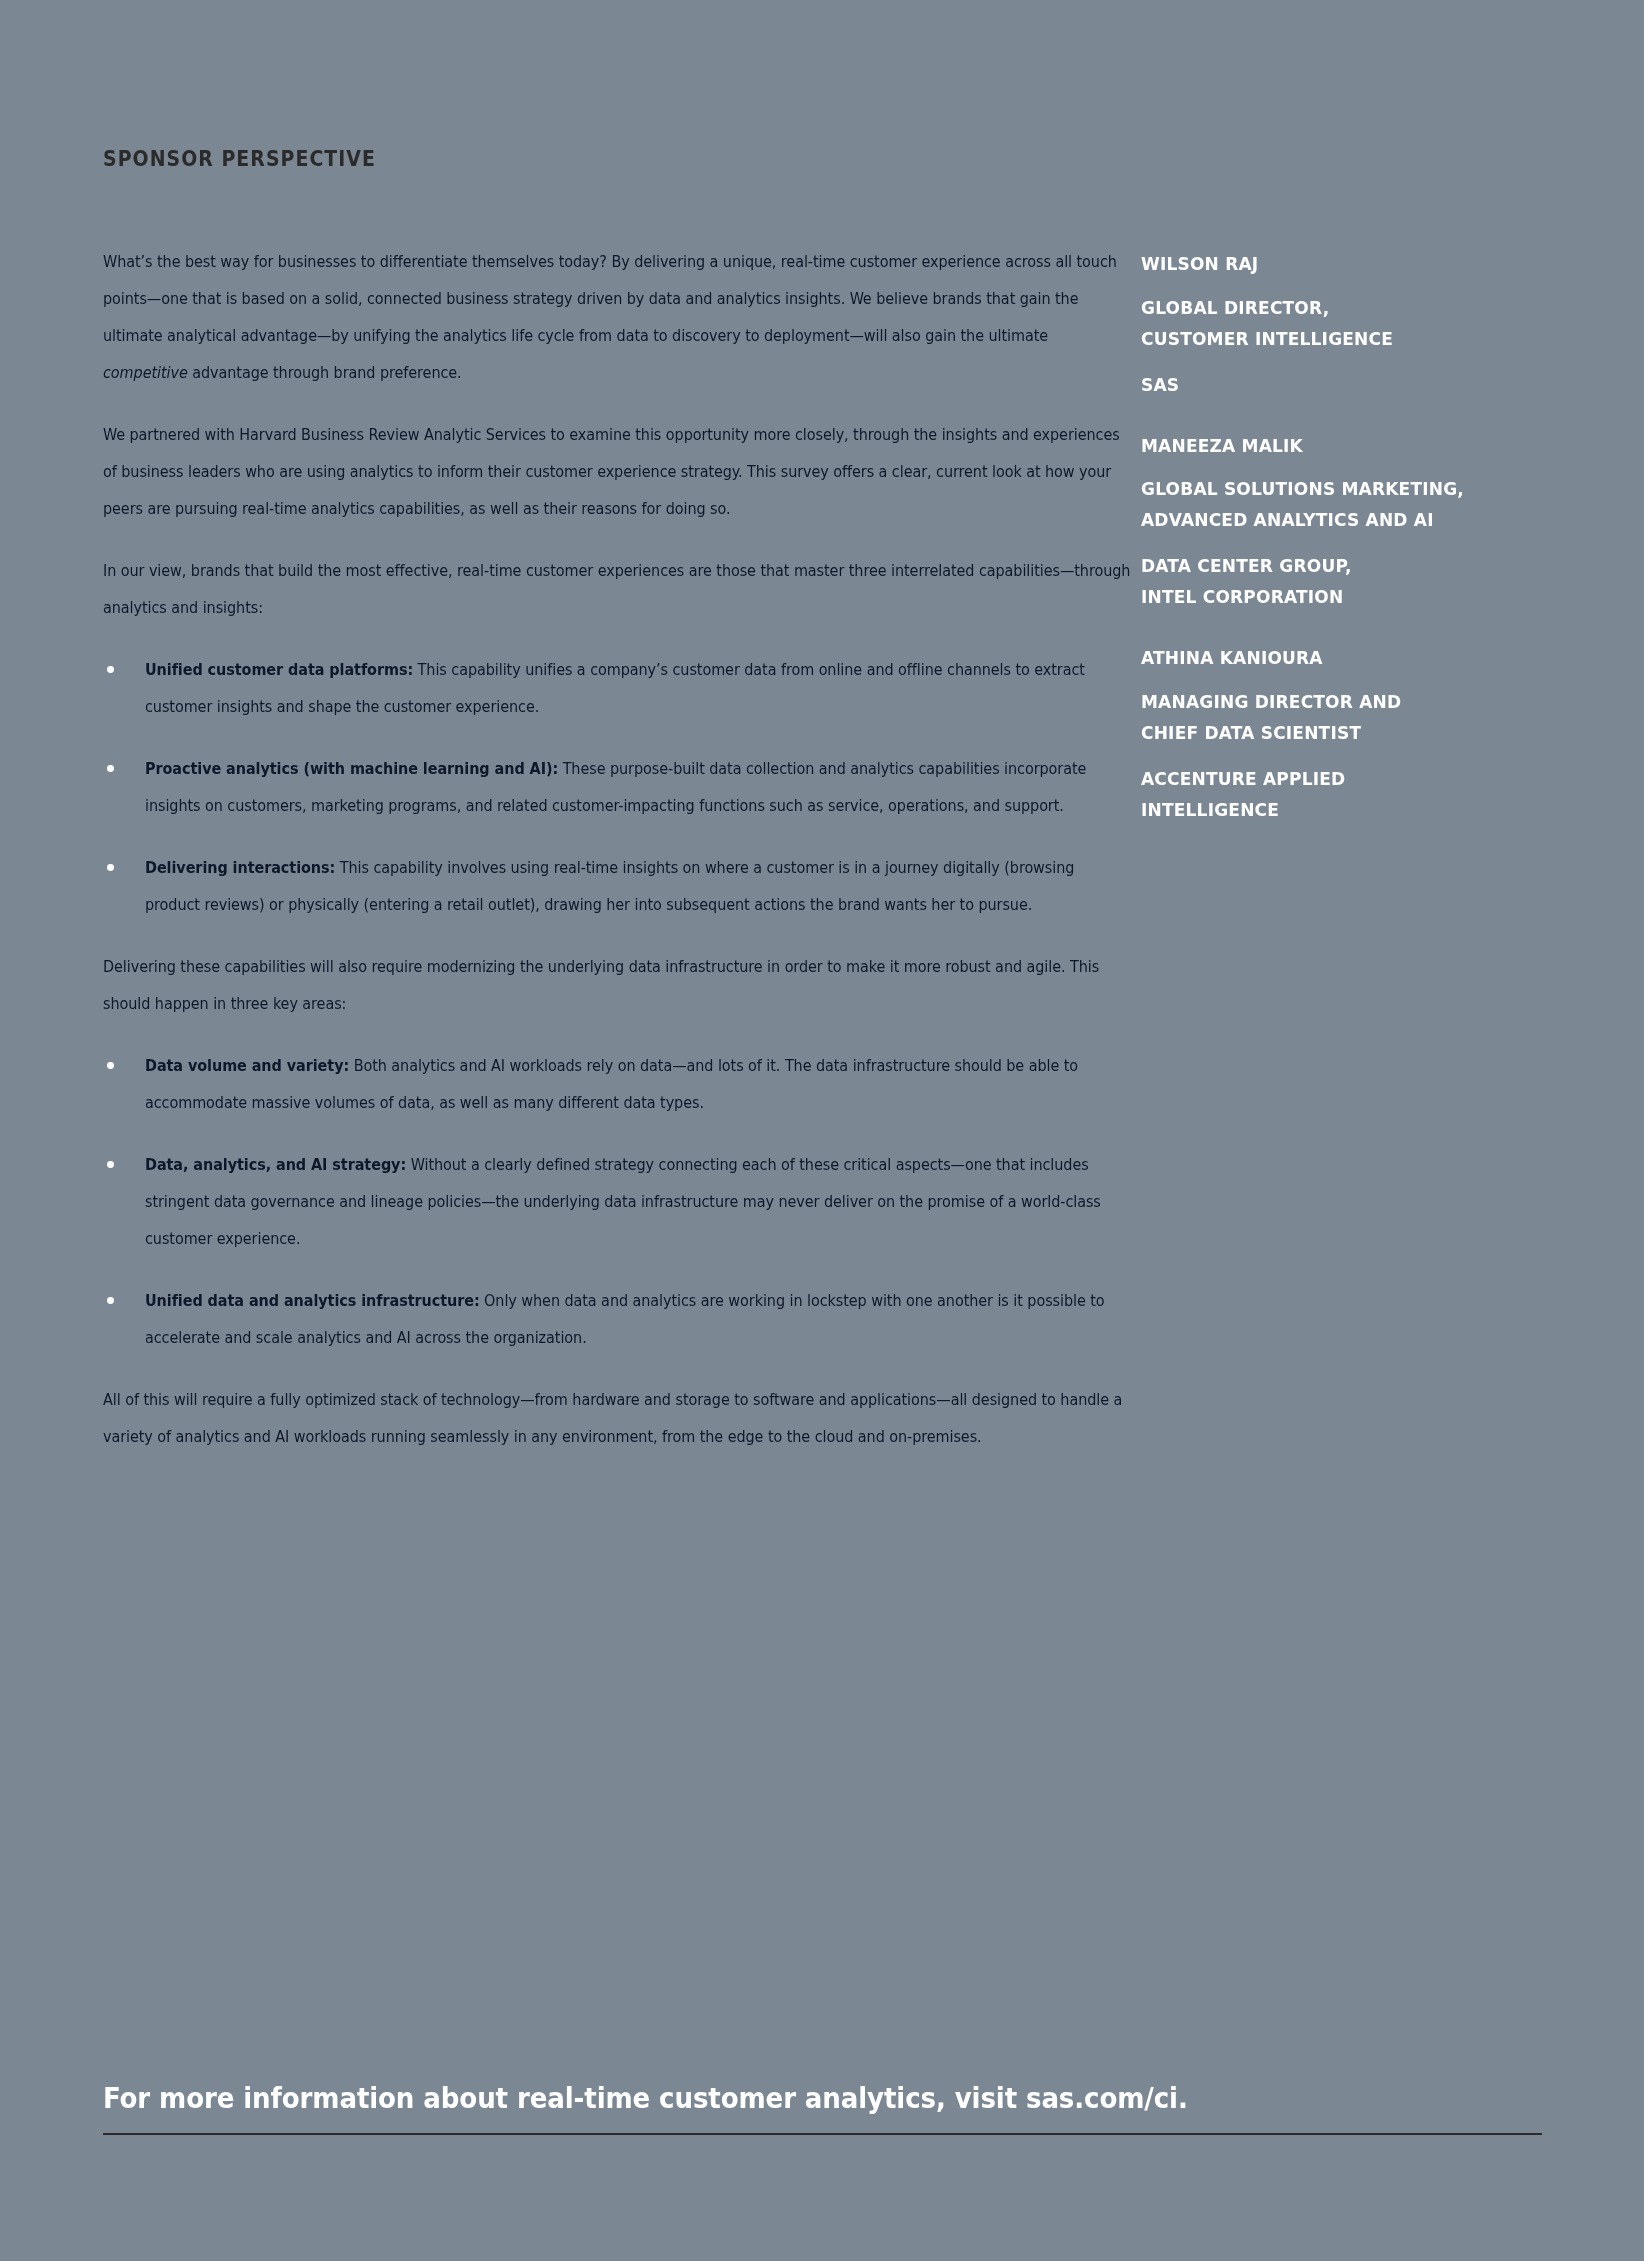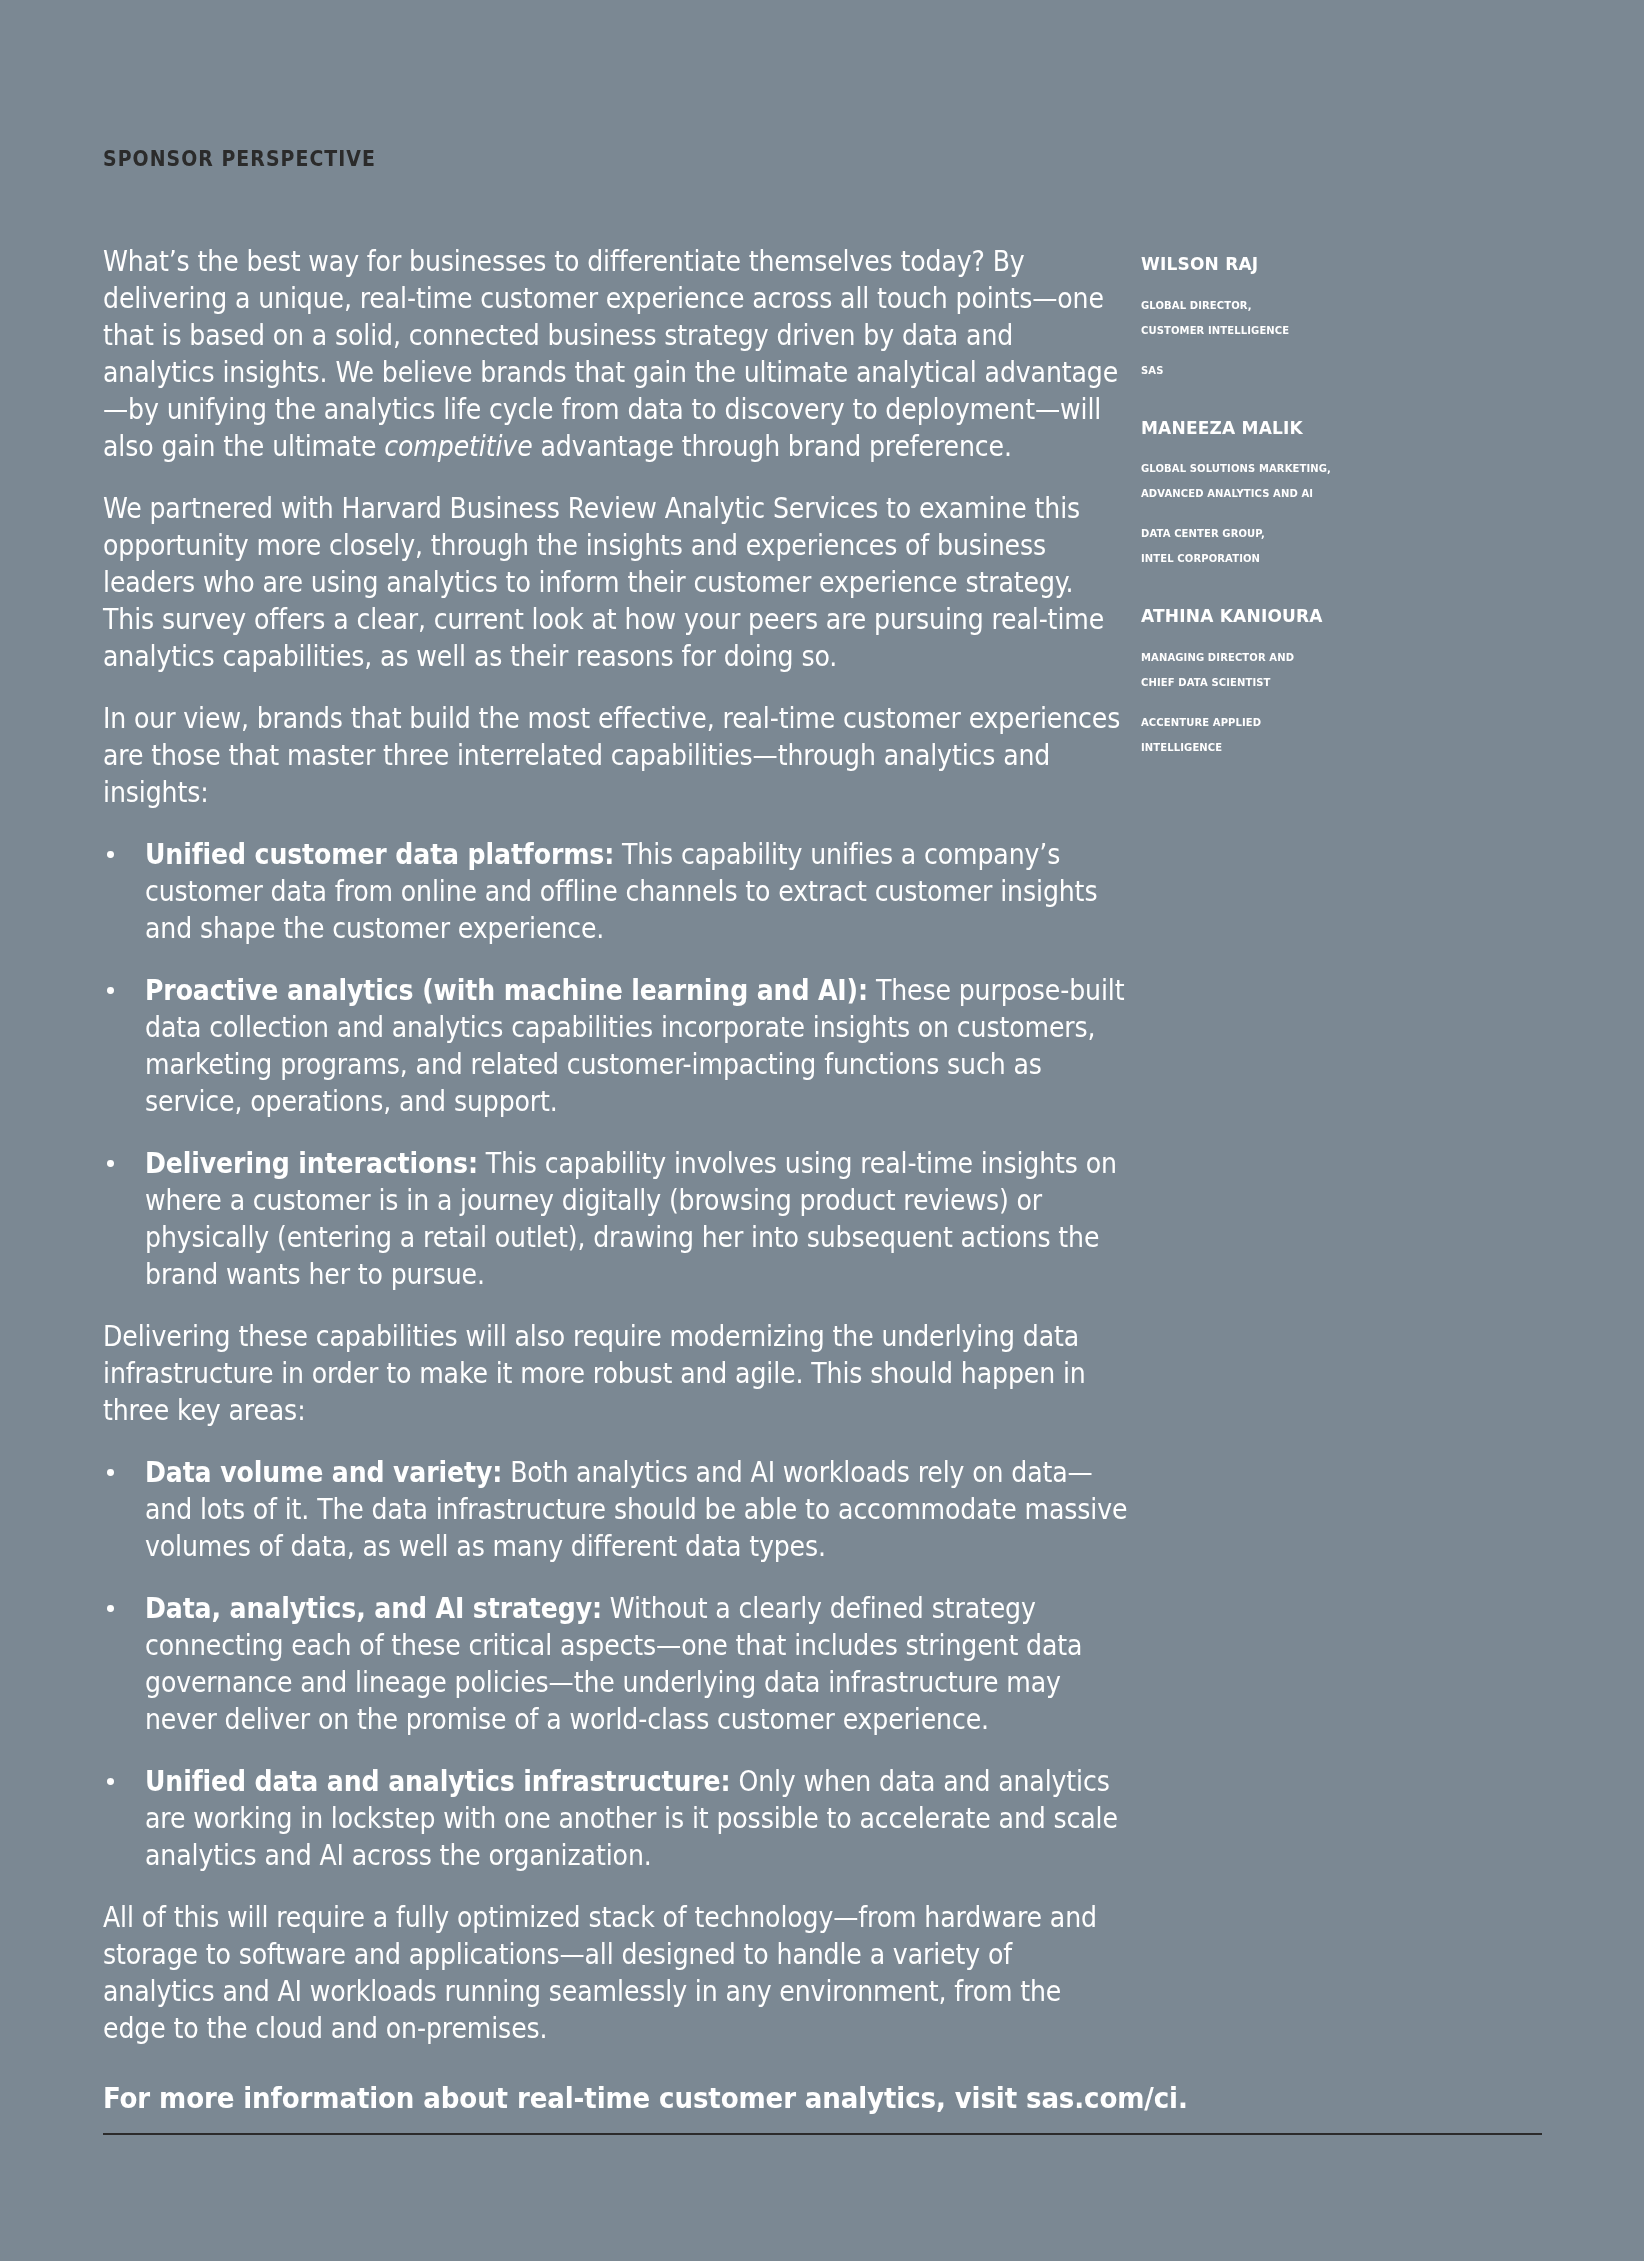--- a/index.html
+++ b/index.html
@@ -40,23 +40,23 @@
 
   
   .main-col {
     position: absolute;
     left: 103px;
     top: 243px;
     width: 1028px;
   }
 
   .body-text {
-    color: #ffffff;
+    color: #0f172a;
     font-family: "DejaVu Sans Condensed", "Liberation Sans Narrow", "Liberation Sans", sans-serif;
-    font-size: 28px;
+    font-size: 16px;
     line-height: 37px;
     letter-spacing: -0.004em;
     font-stretch: condensed;
   }
 
   p.para {
     margin: 0 0 25px 0;
   }
   p.para:last-child { margin-bottom: 0; }
 
@@ -103,25 +103,25 @@
     font-family: "DejaVu Sans", sans-serif;
     font-size: 17px;
     font-weight: bold;
     letter-spacing: 0.012em;
     text-transform: uppercase;
     line-height: 1.1;
     margin-bottom: 19px;
   }
   .byline-line {
     font-family: "DejaVu Sans", sans-serif;
-    font-size: 10px;
+    font-size: 17px;
     font-weight: bold;
     letter-spacing: 0.012em;
     text-transform: uppercase;
-    line-height: 25px;
+    line-height: 31px;
     margin-bottom: 15px;
   }
   .byline-line:last-child { margin-bottom: 0; }
 
   
   .footer-note {
     position: absolute;
     left: 103px;
     top: 2083px;
     width: 1439px;

